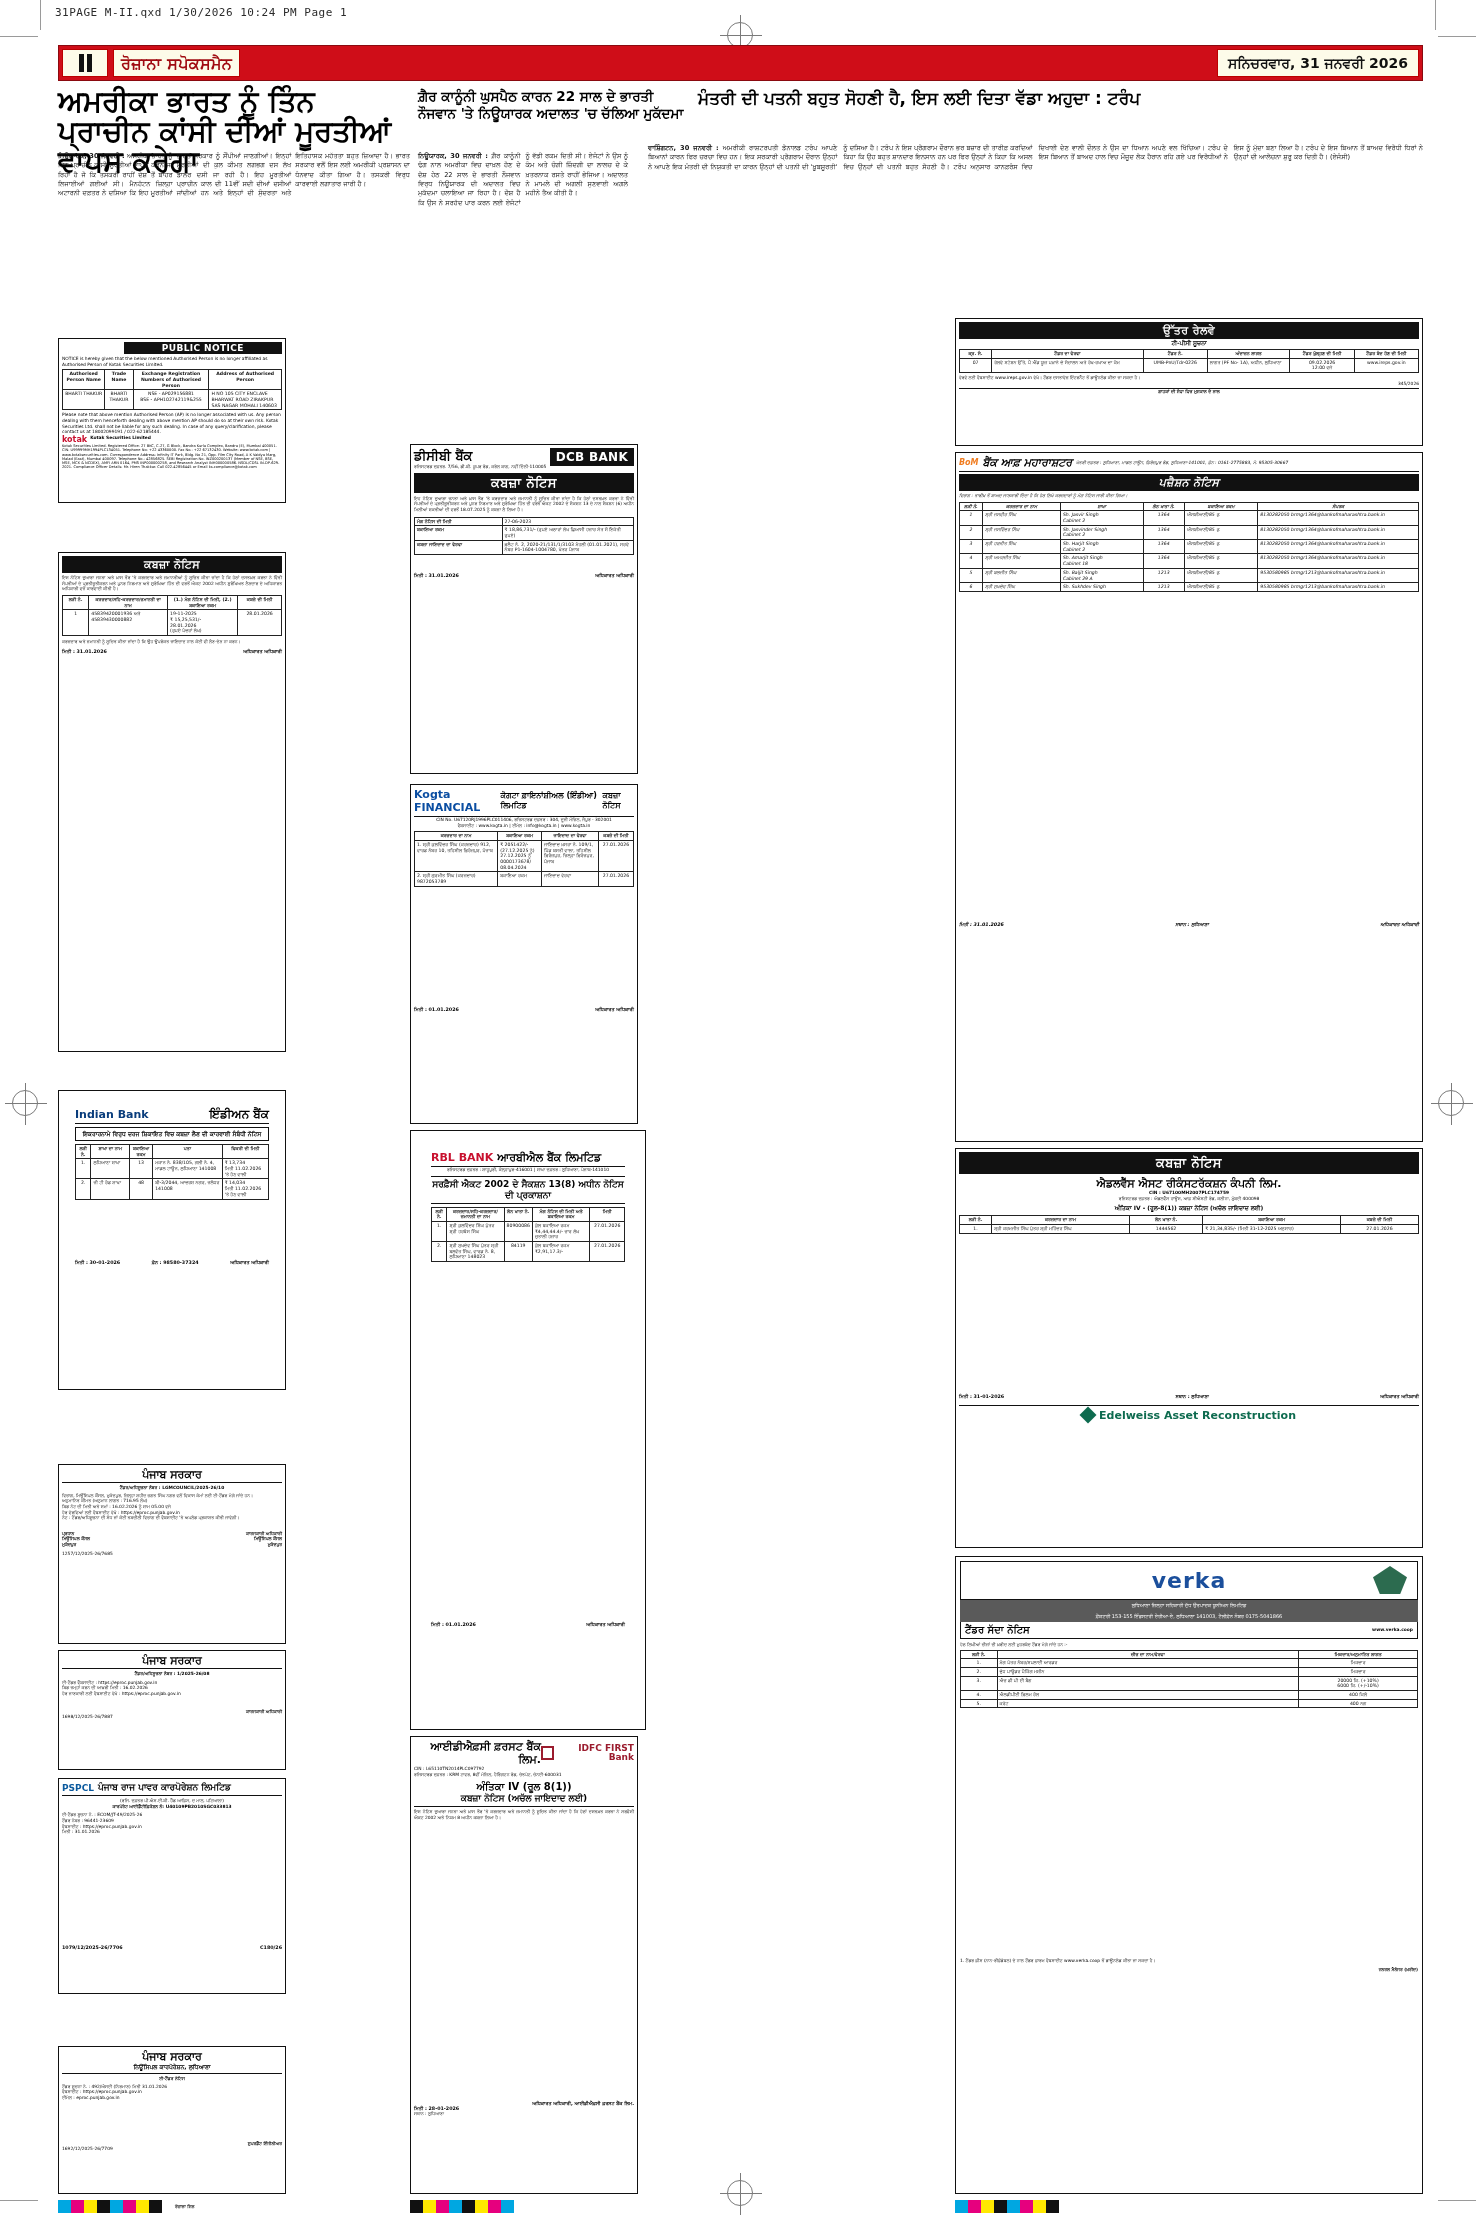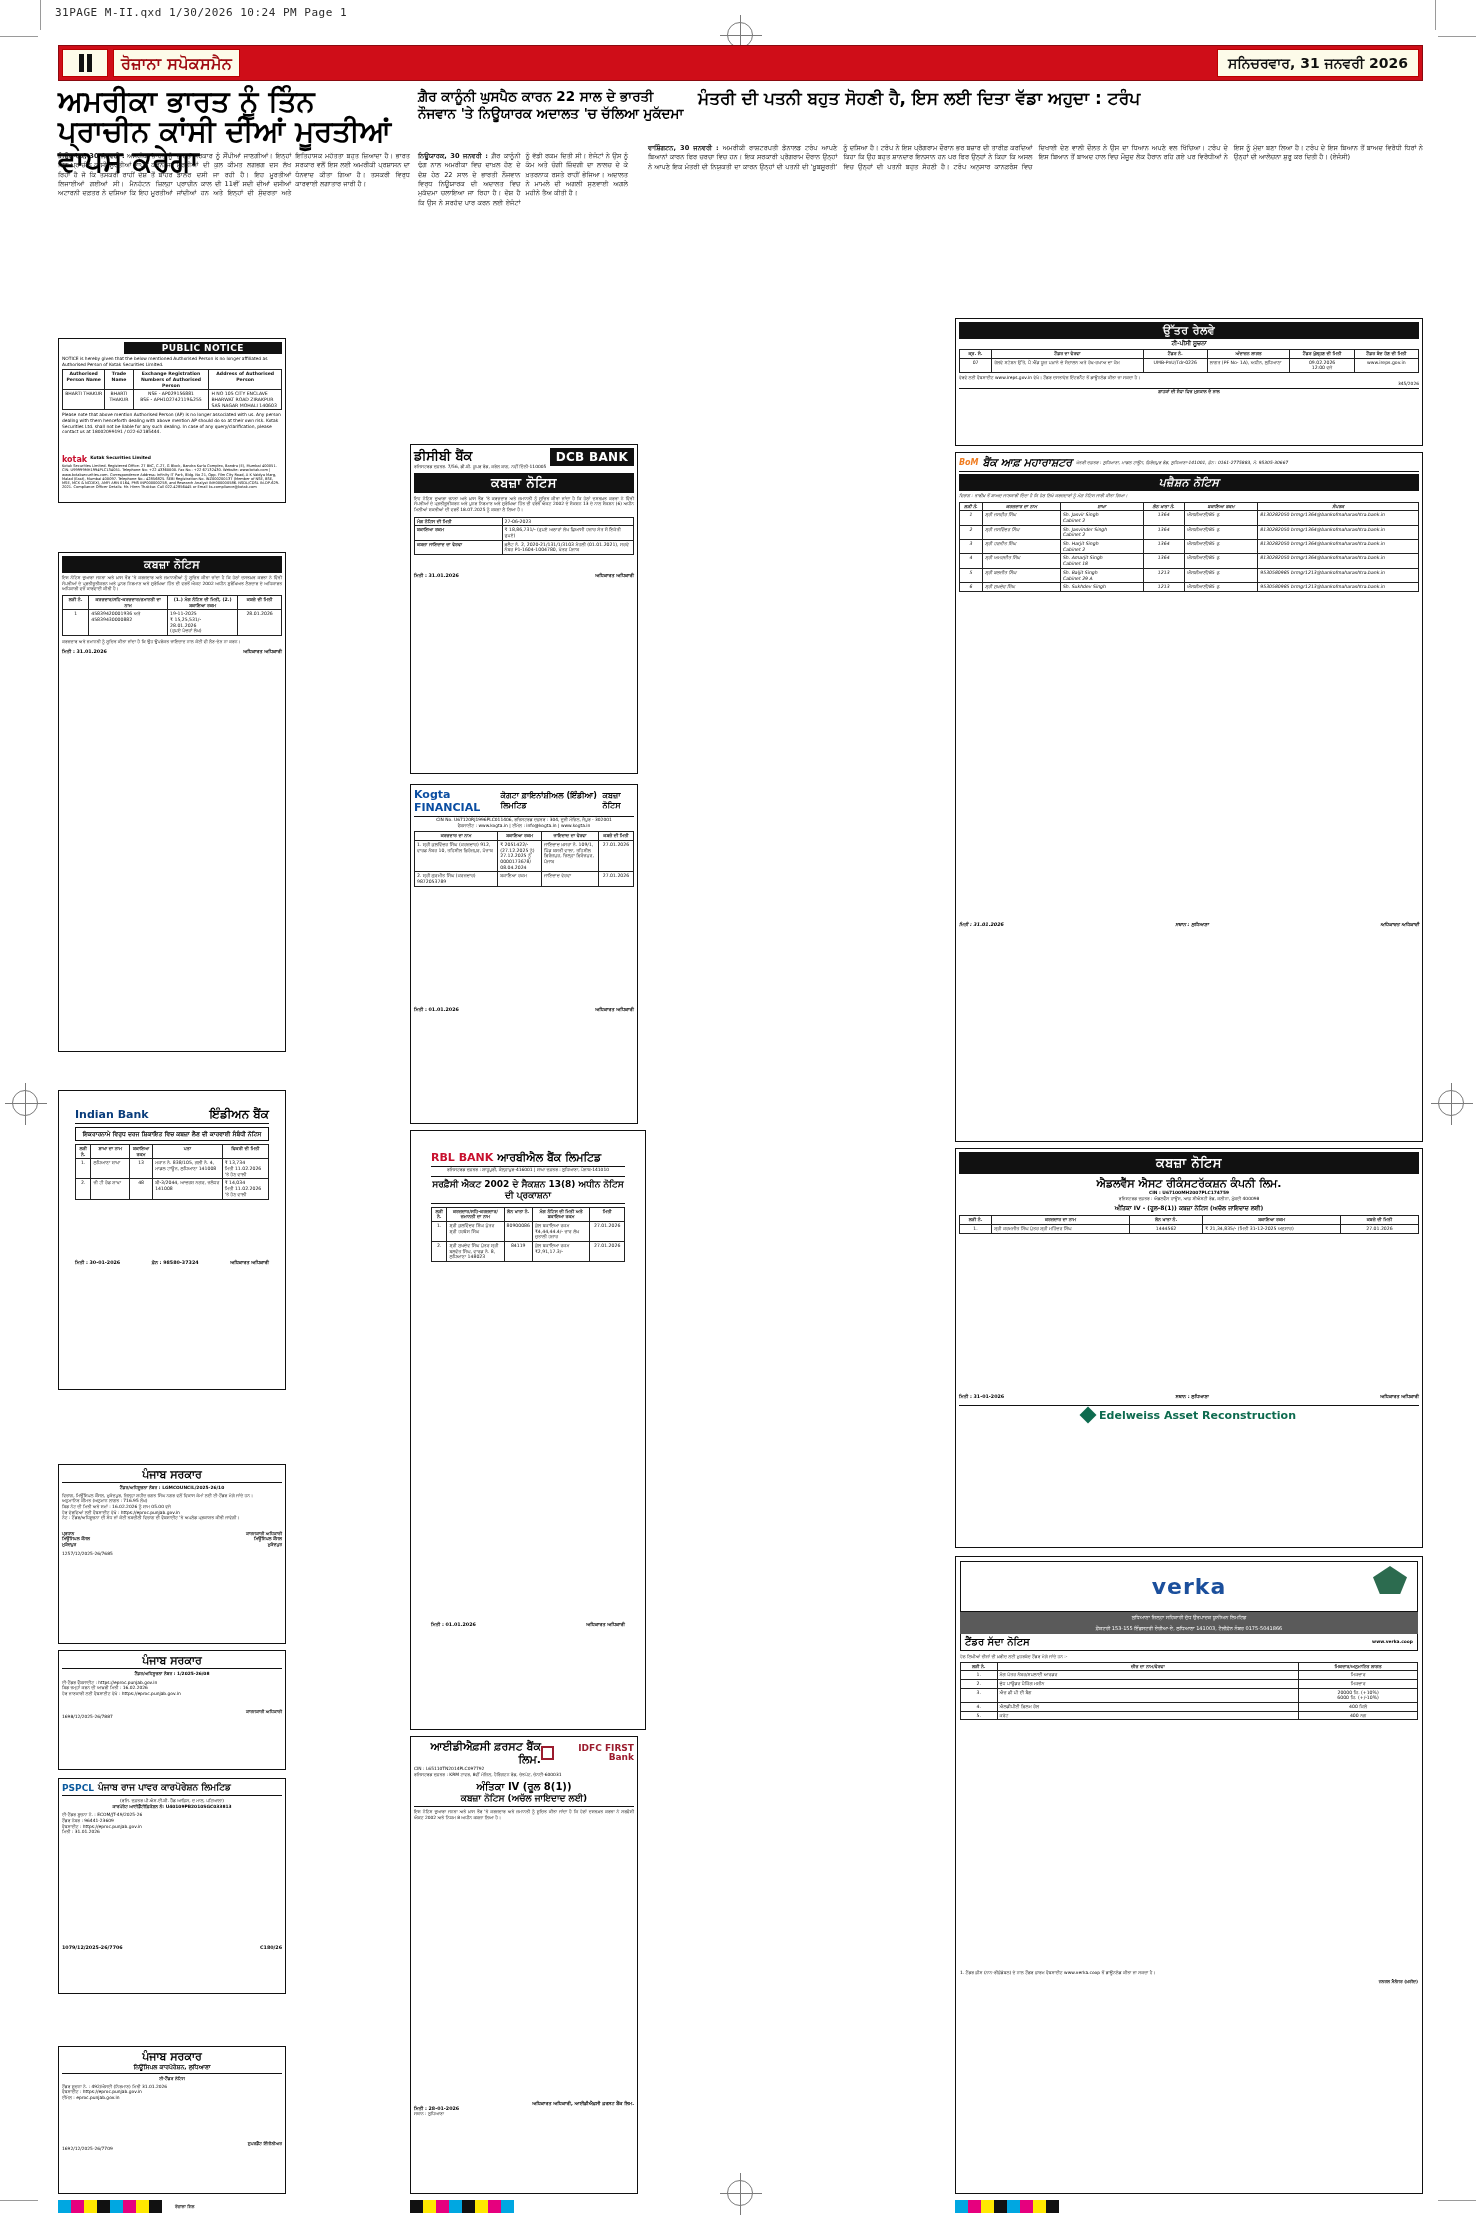--- a/index.html
+++ b/index.html
@@ -184,21 +184,21 @@
       <tr>
         <td class="ctr">BHARTI THAKUR</td>
         <td class="ctr">BHARTI THAKUR</td>
         <td class="ctr" style="white-space:pre-line">NSE - AP029156881
 BSE - APH102742119&amp;255</td>
         <td>H NO 105 CITY ENCLAVE BHARWAT ROAD ZIRAKPUR SAS NAGAR MOHALI 140603</td>
       </tr>
     </tbody>
       </table>
     <div class="xtiny" style="margin-top:2px;">Please note that above mention Authorised Person (AP) is no longer associated with us. Any person dealing with them henceforth dealing with above mention AP should do so at their own risk. Kotak Securities Ltd. shall not be liable for any such dealing. In case of any query/clarification, please contact us at 18002099191 / 022-62185444.</div>
-    <div style="display:flex;align-items:flex-start;gap:3px;margin-top:20px;">
+    <div style="display:flex;align-items:flex-start;gap:3px;margin-top:0;">
       <span class="brand-kotak">kotak</span>
       <span class="xtiny bold">Kotak Securities Limited</span>
     </div>
     <div class="xtiny" style="font-size:3.6px;line-height:1.2;">Kotak Securities Limited. Registered Office: 27 BKC, C-27, G Block, Bandra Kurla Complex, Bandra (E), Mumbai 400051. CIN: U99999MH1994PLC134051. Telephone No: +22 43360000. Fax No.: +22 67132430. Website: www.kotak.com | www.kotaksecurities.com. Correspondence Address: Infinity IT Park, Bldg. No 21, Opp. Film City Road, A K Vaidya Marg, Malad (East), Mumbai 400097. Telephone No.: 42856825. SEBI Registration No. INZ000200137 (Member of NSE, BSE, MSE, MCX &amp; NCDEX), AMFI ARN 0164, PMS INP000000258, and Research Analyst INH000000586. NSDL/CDSL IN-DP-629-2021. Compliance Officer Details: Mr. Hiren Thakkar. Call 022-42856445 or Email ks.compliance@kotak.com</div>
   </div>
 
   <div class="box" style="left:58px;top:552px;width:228px;height:500px;padding:3px;">
     <div class="blk-title" style="font-size:11px;padding:2px 0;">ਕਬਜ਼ਾ ਨੋਟਿਸ</div>
     <div class="xtiny" style="margin-top:2px;text-align:justify;">ਇਸ ਨੋਟਿਸ ਦੁਆਰਾ ਜਨਤਾ ਅਤੇ ਖ਼ਾਸ ਤੌਰ 'ਤੇ ਕਰਜ਼ਦਾਰ ਅਤੇ ਜ਼ਮਾਨਤੀਆਂ ਨੂੰ ਸੂਚਿਤ ਕੀਤਾ ਜਾਂਦਾ ਹੈ ਕਿ ਹੇਠਾਂ ਦਸਤਖ਼ਤ ਕਰਤਾ ਨੇ ਵਿੱਤੀ ਸੰਪਤੀਆਂ ਦੇ ਪ੍ਰਤੀਭੂਤੀਕਰਨ ਅਤੇ ਪੁਨਰ ਨਿਰਮਾਣ ਅਤੇ ਸੁਰੱਖਿਆ ਹਿੱਤ ਦੀ ਵਰਤੋਂ ਐਕਟ 2002 ਅਧੀਨ ਸੁਰੱਖਿਅਤ ਲੈਣਦਾਰ ਦੇ ਅਧਿਕਾਰਤ ਅਧਿਕਾਰੀ ਵਜੋਂ ਕਾਰਵਾਈ ਕੀਤੀ ਹੈ।</div>
     <table class="grid" style="margin-top:3px;">
@@ -599,21 +599,21 @@
       <span>ਸਥਾਨ : ਲੁਧਿਆਣਾ</span>
       <span>ਅਧਿਕਾਰਤ ਅਧਿਕਾਰੀ</span>
     </div>
     <div style="display:flex;align-items:center;justify-content:center;gap:5px;border-top:1px solid #111;padding-top:3px;margin-top:6px;">
       <span style="display:inline-block;width:12px;height:12px;background:#0e6b4f;transform:rotate(45deg);"></span>
       <span class="brand-edel">Edelweiss Asset Reconstruction</span>
     </div>
   </div>
 
   <div class="box" style="left:955px;top:1556px;width:468px;height:638px;padding:4px;">
-    <div style="display:flex;align-items:center;justify-content:center;gap:8px;border:1px solid #111;padding:12px 0;position:relative;">
+    <div style="display:flex;align-items:center;justify-content:center;gap:8px;border:1px solid #111;padding:6px 0;position:relative;">
       <span class="brand-verka">verka</span>
       <span style="position:absolute;right:10px;top:4px;display:inline-block;width:34px;height:28px;background:#2c6b4f;
              clip-path:polygon(50% 0,100% 40%,80% 100%,20% 100%,0 40%);"></span>
     </div>
     <div class="greybar">ਲੁਧਿਆਣਾ ਜ਼ਿਲ੍ਹਾ ਸਹਿਕਾਰੀ ਦੁੱਧ ਉਤਪਾਦਕ ਯੂਨੀਅਨ ਲਿਮਟਿਡ</div>
     <div class="greybar">ਫ਼ੈਕਟਰੀ 153-155 ਇੰਡਸਟਰੀ ਏਰੀਆ-ਏ, ਲੁਧਿਆਣਾ 141003, ਟੈਲੀਫ਼ੋਨ ਨੰਬਰ 0175-5041866</div>
     <div style="display:flex;justify-content:space-between;align-items:center;border:1px solid #111;border-top:0;padding:2px 4px;">
       <span class="bold" style="font-size:10px;">ਟੈਂਡਰ ਸੱਦਾ ਨੋਟਿਸ</span>
       <span class="xtiny bold">www.verka.coop</span>
     </div>

